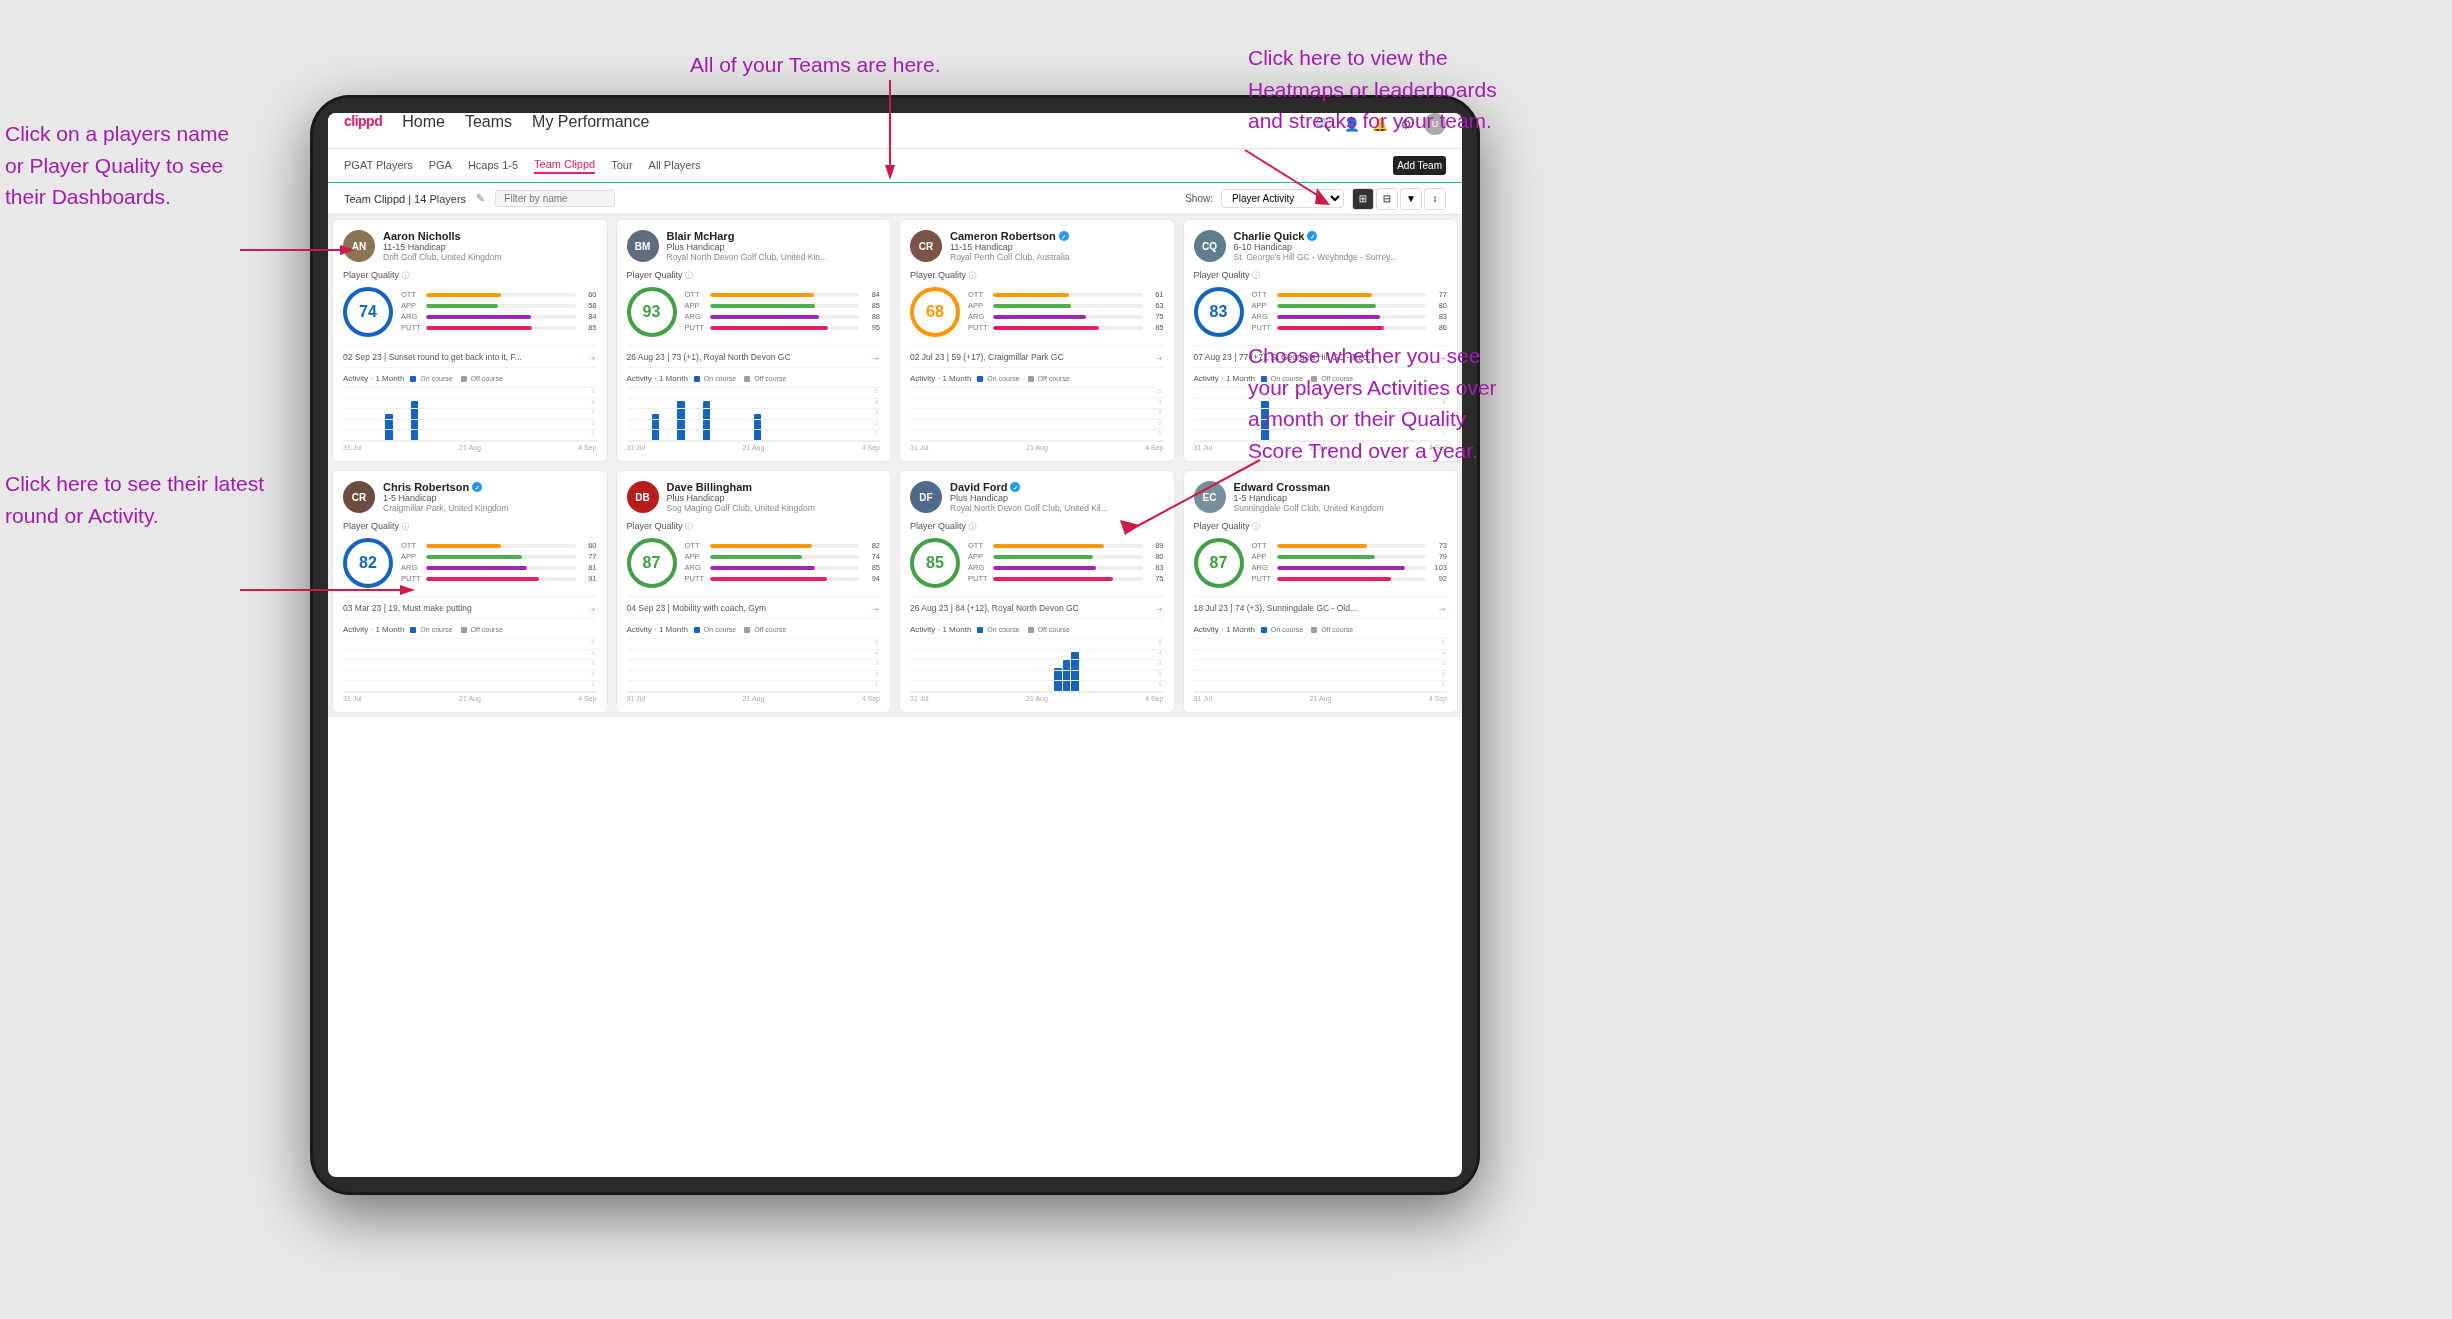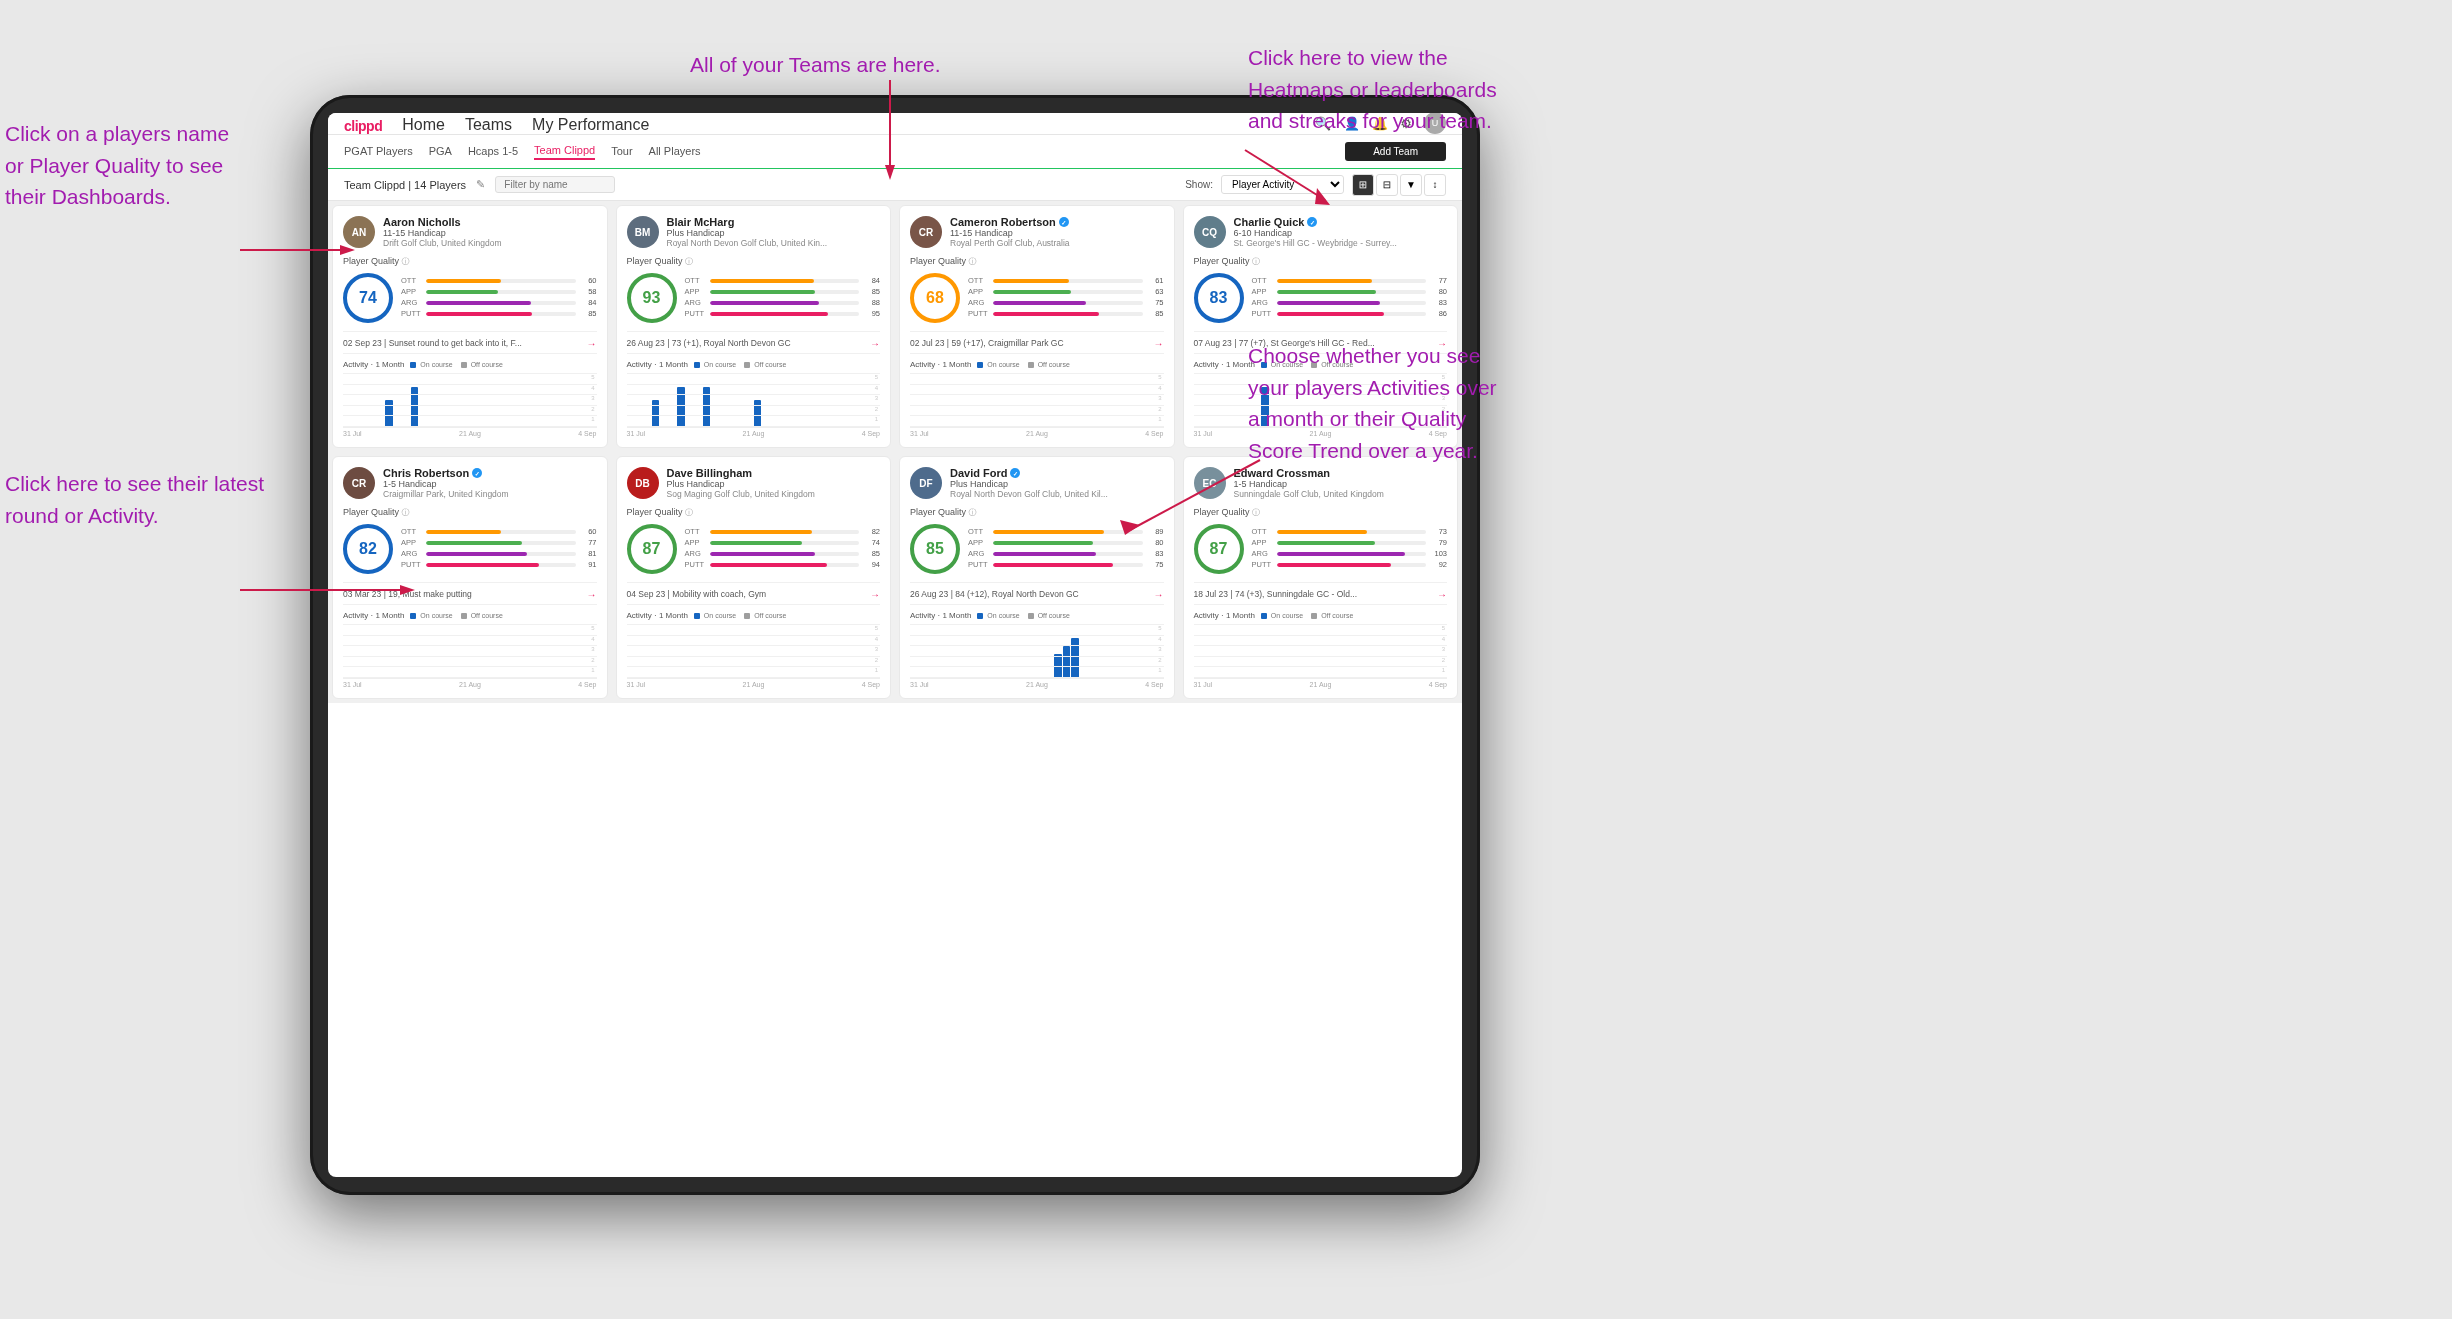--- a/index.html
+++ b/index.html
@@ -30,25 +30,25 @@
       top: 18px;
       right: 18px;
       bottom: 18px;
       background: #fff;
       border-radius: 8px;
       overflow: hidden;
     }
 
     
     .top-nav {
-      height: 22px;
+      height: 36px;
       background: #fff;
       border-bottom: 1px solid #e5e5e5;
       display: flex;
-      align-items: flex-end;
+      align-items: flex-start;
       padding: 0 16px;
       gap: 20px;
     }
 
     .nav-logo {
       color: #e91e63;
       font-size: 14px;
       font-weight: 700;
       letter-spacing: -0.5px;
     }
@@ -94,21 +94,21 @@
       color: #e91e63;
       border-bottom: 2px solid #e91e63;
       font-weight: 500;
     }
 
     .add-team-btn {
       margin-left: auto;
       background: #222;
       color: #fff;
       font-size: 10px;
-      padding: 4px 28px;
+      padding: 4px 4px;
       border-radius: 3px;
       cursor: pointer;
     }
 
     
     .toolbar {
       height: 32px;
       background: #fff;
       border-bottom: 1px solid #e5e5e5;
       display: flex;

